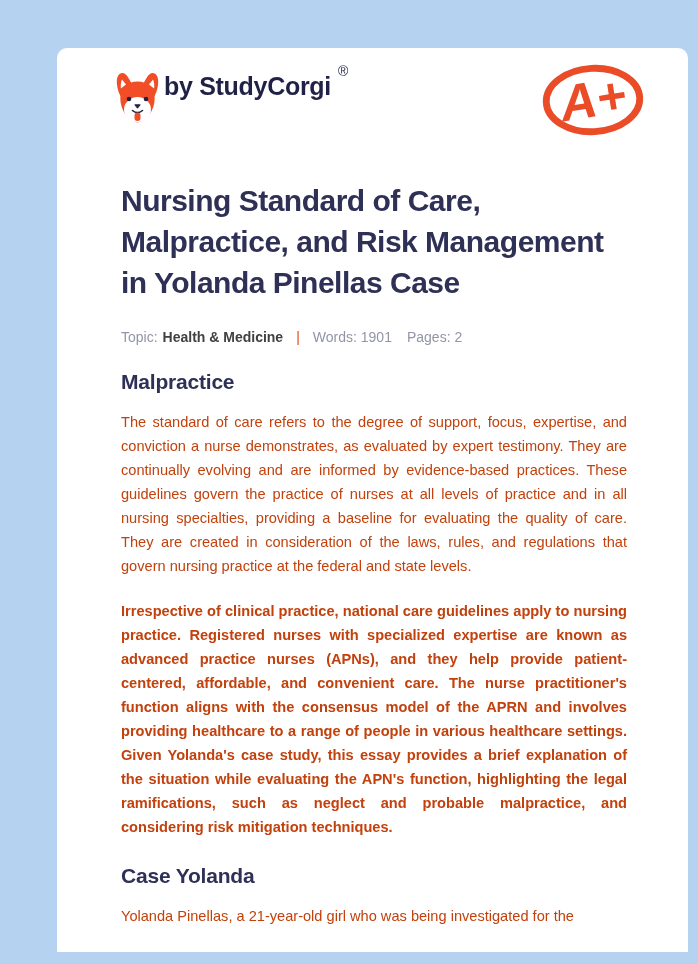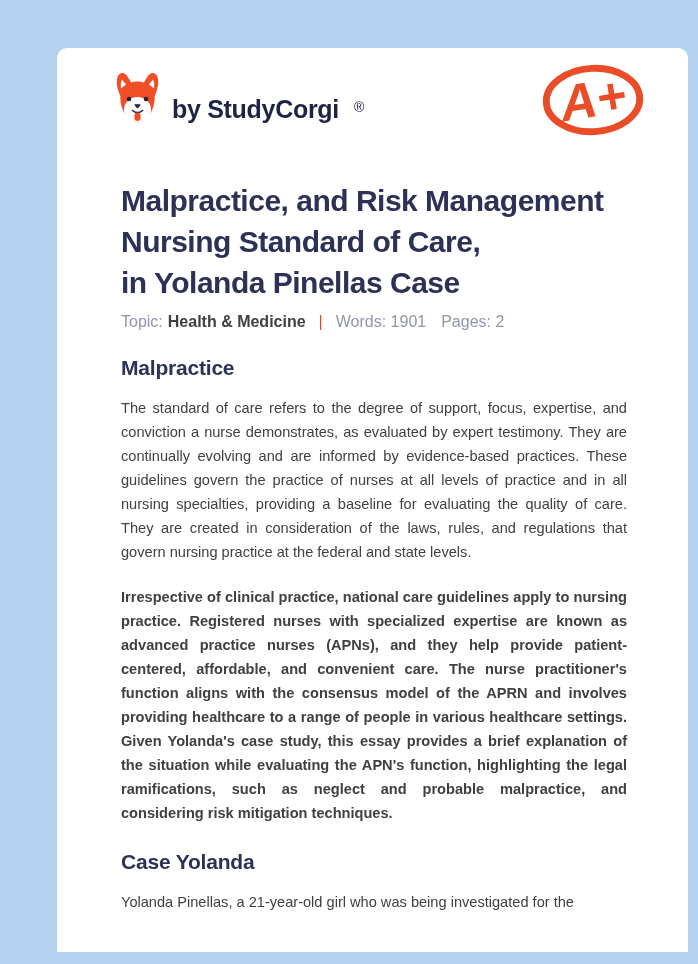--- a/index.html
+++ b/index.html
@@ -13,56 +13,56 @@
   .card {
     position: absolute;
     left: 57px; top: 48px;
     width: 631px; height: 904px;
     background: #ffffff;
     border-radius: 10px 10px 0 0;
     overflow: hidden;
   }
   .brand {
     position: absolute; left: 58px; top: 24px;
-    display: flex; align-items: flex-end; gap: 12px;
+    display: flex; align-items: flex-start; gap: 4px;
   }
   .brand-text {
     font-size: 25px; font-weight: 700; letter-spacing: -0.3px;
     color: #1f2245;
   }
   .reg-mark {
     font-size: 14px; color: #1f2245; font-weight: 400;
     position: relative; top: -9px; margin-left: 3px;
   }
   .stamp { position: absolute; right: 42px; top: 13px; }
   .content { padding: 0 61px 40px 64px; }
   .title {
     margin-top: 132px;
     font-size: 30px; font-weight: 700; letter-spacing: -0.5px;
     line-height: 41px; color: #2e3056;
   }
   .title div { white-space: nowrap; }
   .meta {
-    margin-top: 10px;
-    font-size: 16px; color: #9295a8;
+    margin-top: 26px;
+    font-size: 14px; color: #9295a8;
     display: flex; align-items: center;
   }
   .meta .topic-label { margin-right: 5px; }
   .meta .topic-value { color: #404040; font-weight: 700; }
   .meta .sep { color: #dd4a21; margin: 0 13px; }
   .meta .words { margin-right: 15px; }
   h2.section-heading {
     margin: 25px 0 0 0;
     font-size: 21px; font-weight: 700; color: #2e3056;
     letter-spacing: -0.2px;
   }
   p.body-text {
     margin: 16px 0 0 0;
     font-size: 14.6px; line-height: 24px;
-    color: #404040;
+    color: #c2410c;
     text-align: justify;
   }
   p.body-text.follow { margin-top: 21px; font-weight: bold; }
 </style>
 </head>
 <body>
 
 <div class="card">
 
   <div class="brand">
@@ -90,22 +90,22 @@
       <g transform="rotate(-3 53 40)">
         <ellipse cx="53" cy="40" rx="48" ry="32.5" fill="none" stroke="#e94c27" stroke-width="7" stroke-linecap="round"></ellipse>
       </g>
       <text x="53" y="57" font-size="52" font-weight="bold" font-style="italic" fill="#e94c27" text-anchor="middle" transform="rotate(-9 53 40)" font-family="Liberation Sans, sans-serif">A+</text>
     </svg>
   </div>
 
   <div class="content">
 
     <div class="title">
+      <div>Nursing Standard of Care,</div>
       <div>Malpractice, and Risk Management</div>
-      <div>Nursing Standard of Care,</div>
       <div>in Yolanda Pinellas Case</div>
     </div>
 
     <div class="meta">
       <span class="topic-label">Topic:</span>
       <span class="topic-value">Health &amp; Medicine</span>
       <span class="sep">|</span>
       <span class="words">Words: 1901</span>
       <span class="pages">Pages: 2</span>
     </div>

